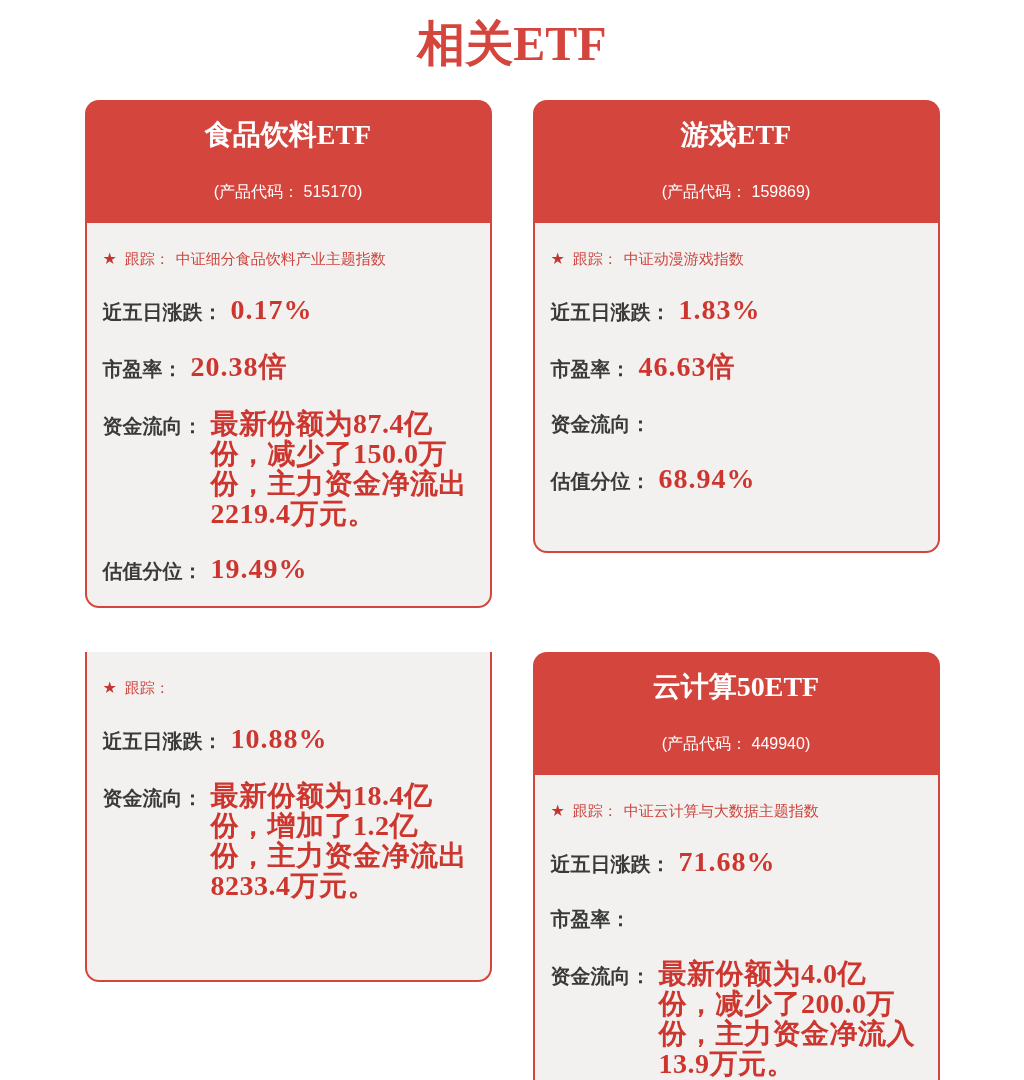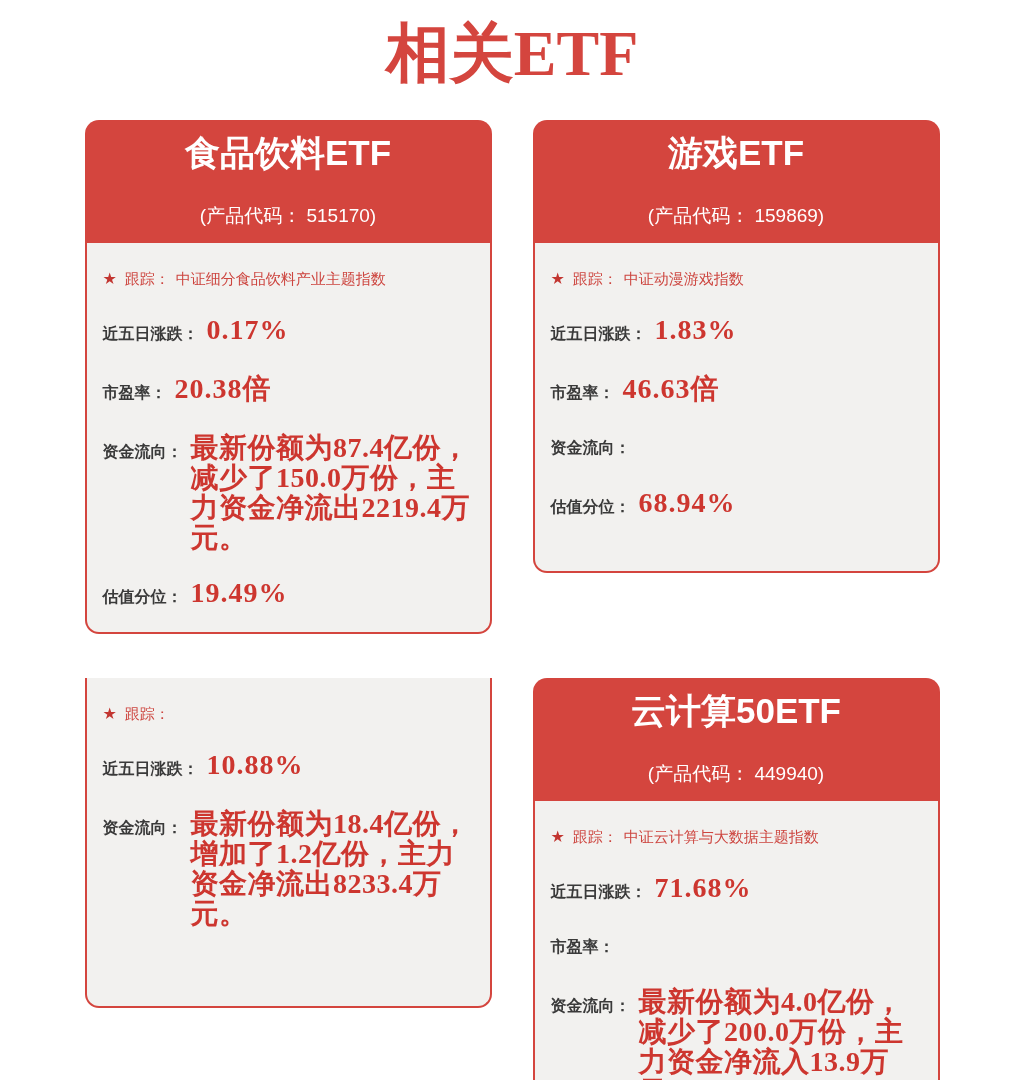--- a/index.html
+++ b/index.html
@@ -12,53 +12,53 @@
   }
   *{ box-sizing:border-box; }
   html,body{ margin:0; padding:0; }
   body{
     width:1024px; height:1080px; background:#ffffff; overflow:hidden;
     font-family:"Liberation Sans","DejaVu Sans",sans-serif;
   }
   .page-title{
     margin:14px 0 0 0; text-align:center;
     font-family:"Liberation Serif","DejaVu Serif",serif;
-    font-weight:bold; font-size:64px; line-height:1.25; color:var(--accent);
+    font-weight:bold; font-size:48px; line-height:1.25; color:var(--accent);
   }
   .cards{
     width:max-content; margin:26px auto 0;
     display:grid; grid-template-columns:407px 407px;
     column-gap:41px; row-gap:44px;
   }
   .card{ width:407px; }
   .card-header{
     background:var(--accent); border-radius:14px 14px 0 0;
     height:123px; display:flex; flex-direction:column;
     align-items:center; justify-content:center; color:#ffffff;
   }
   .card-title{
-    font-family:Liberation Sans, sans-serif;
-    font-weight:bold; font-size:35px; line-height:1.1;
+    font-family:Liberation Serif, serif;
+    font-weight:bold; font-size:28px; line-height:1.1;
   }
-  .card-code{ font-size:19px; margin-top:31px; }
+  .card-code{ font-size:16px; margin-top:31px; }
   .card-body{
     background:var(--body-bg);
     border:2px solid var(--accent); border-top:none;
     border-radius:0 0 14px 14px;
     min-height:330px; padding:26px 16px 20px 16px;
   }
   .track-row{
     display:flex; align-items:baseline;
     font-size:15px; color:var(--track-red); line-height:1.3;
   }
   .star{ color:var(--star-red); font-size:16px; margin-right:8px; flex:none; }
   .track-label{ margin-right:6px; flex:none; }
   .stat-row{ display:flex; align-items:baseline; margin-top:25px; }
   .stat-label{
-    flex:none; font-size:16px; font-weight:bold; color:var(--label-dark);
+    flex:none; font-size:20px; font-weight:bold; color:var(--label-dark);
     margin-right:8px; line-height:30px;
   }
   .stat-value{
     flex:1; font-family:"Liberation Serif","DejaVu Serif",serif;
     font-weight:bold; font-size:28px; color:var(--value-red);
     letter-spacing:1px; line-height:30px;
   }
   .flow-row .stat-value{ letter-spacing:0.5px; }
 </style>
 </head>

